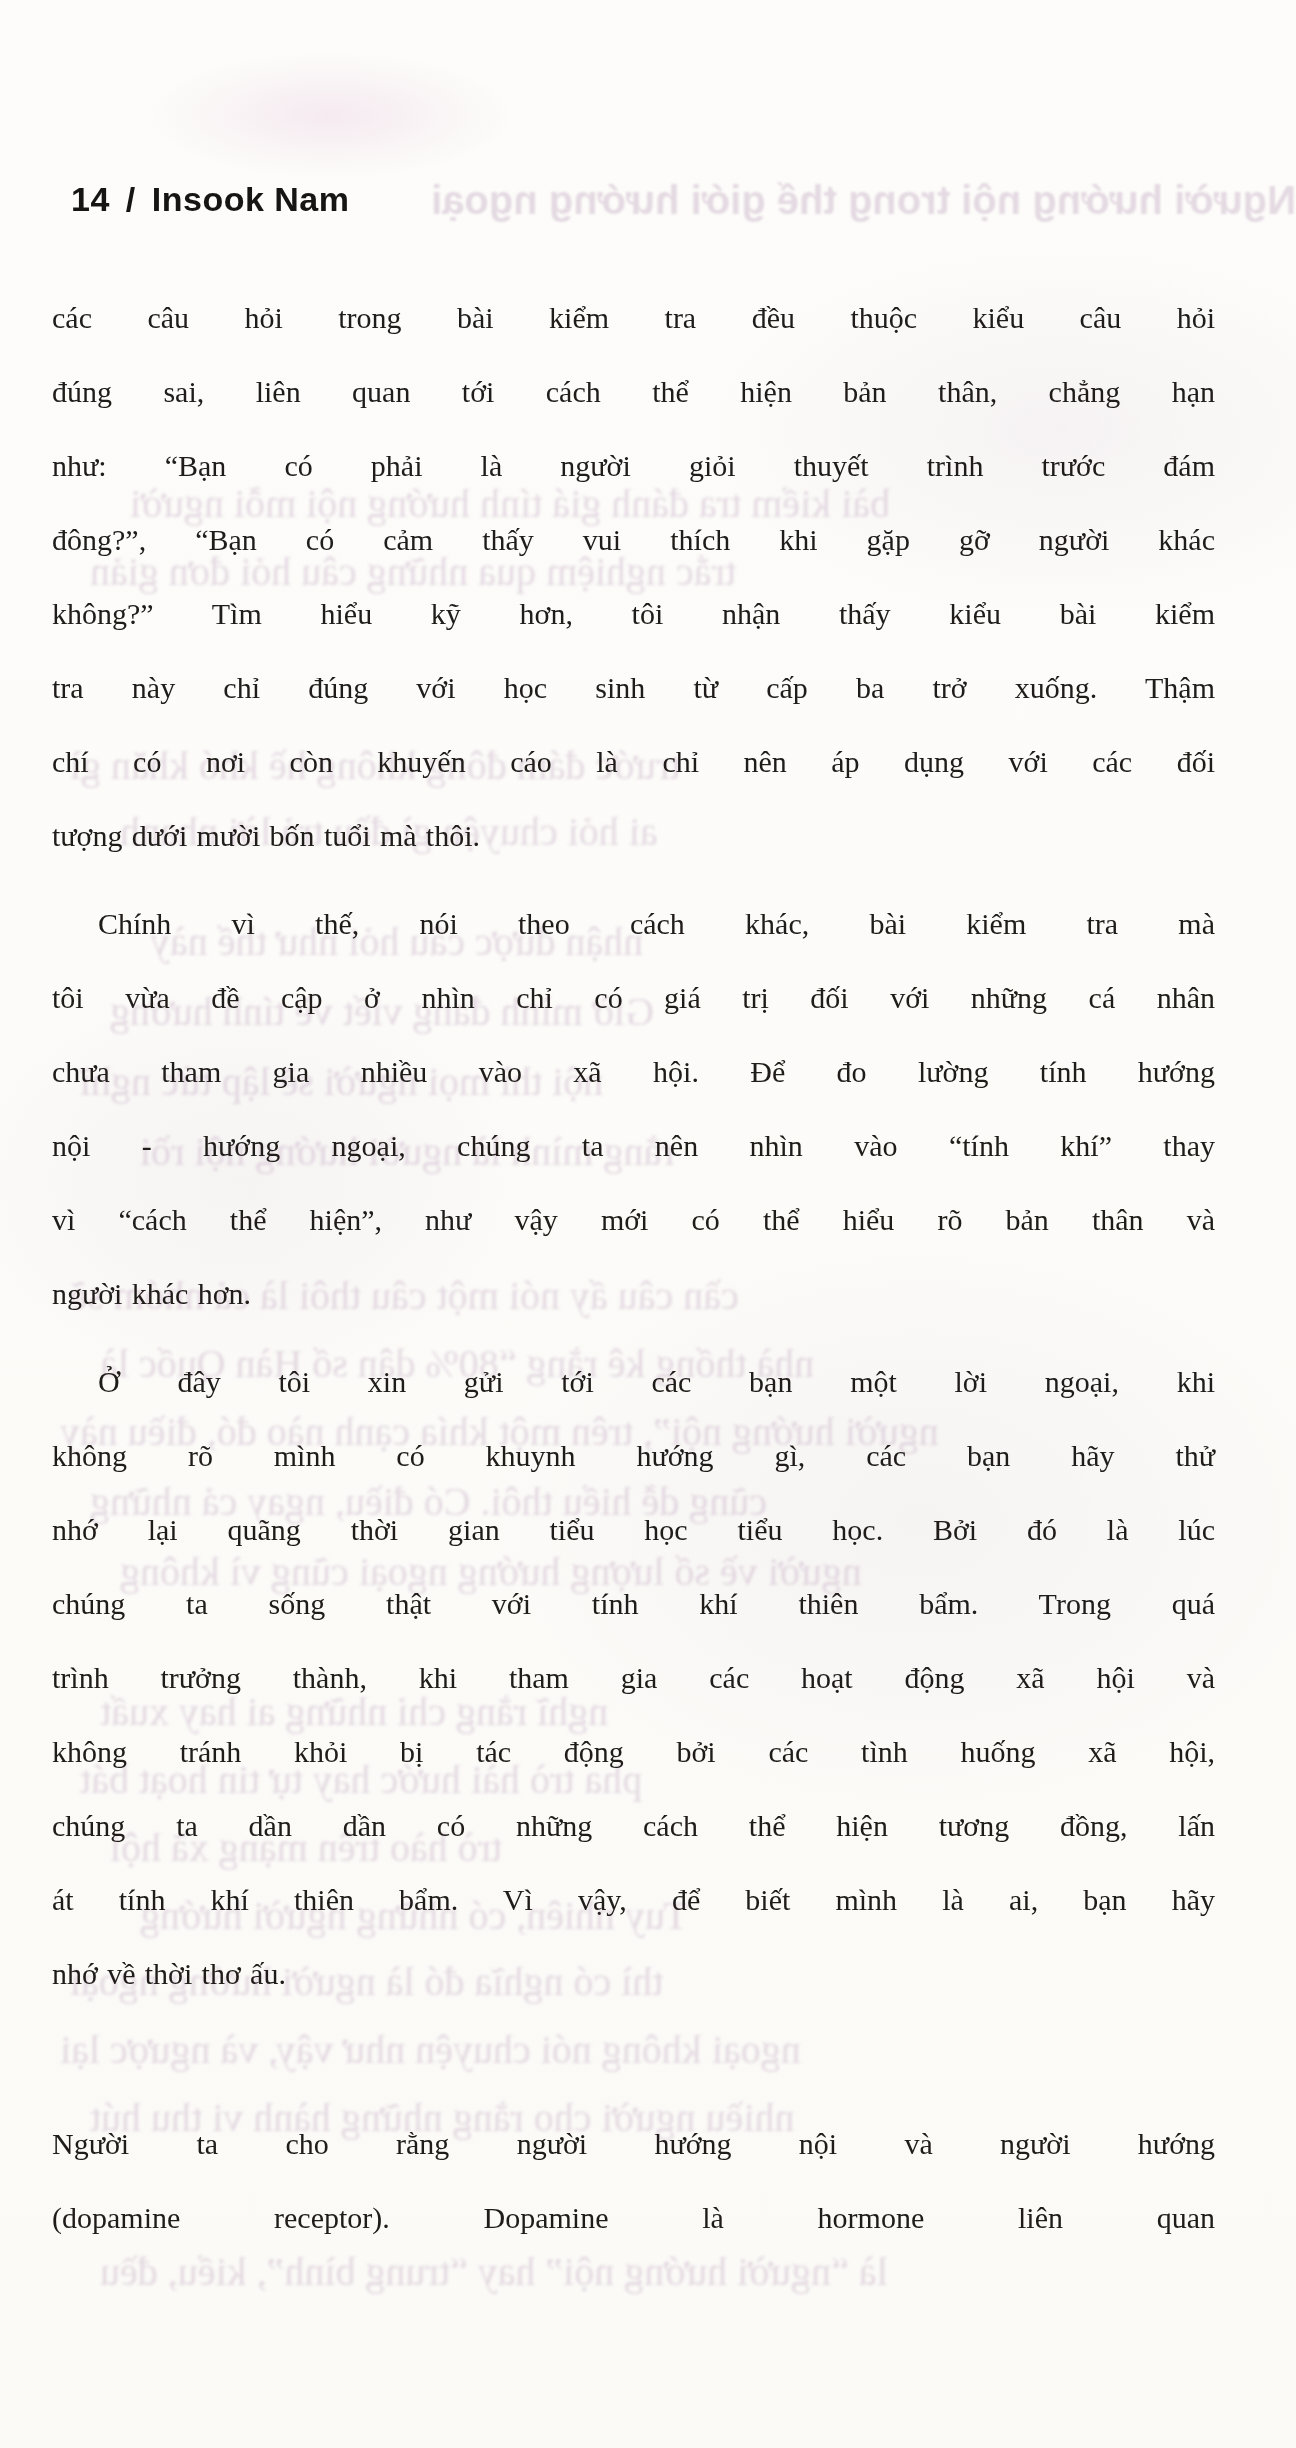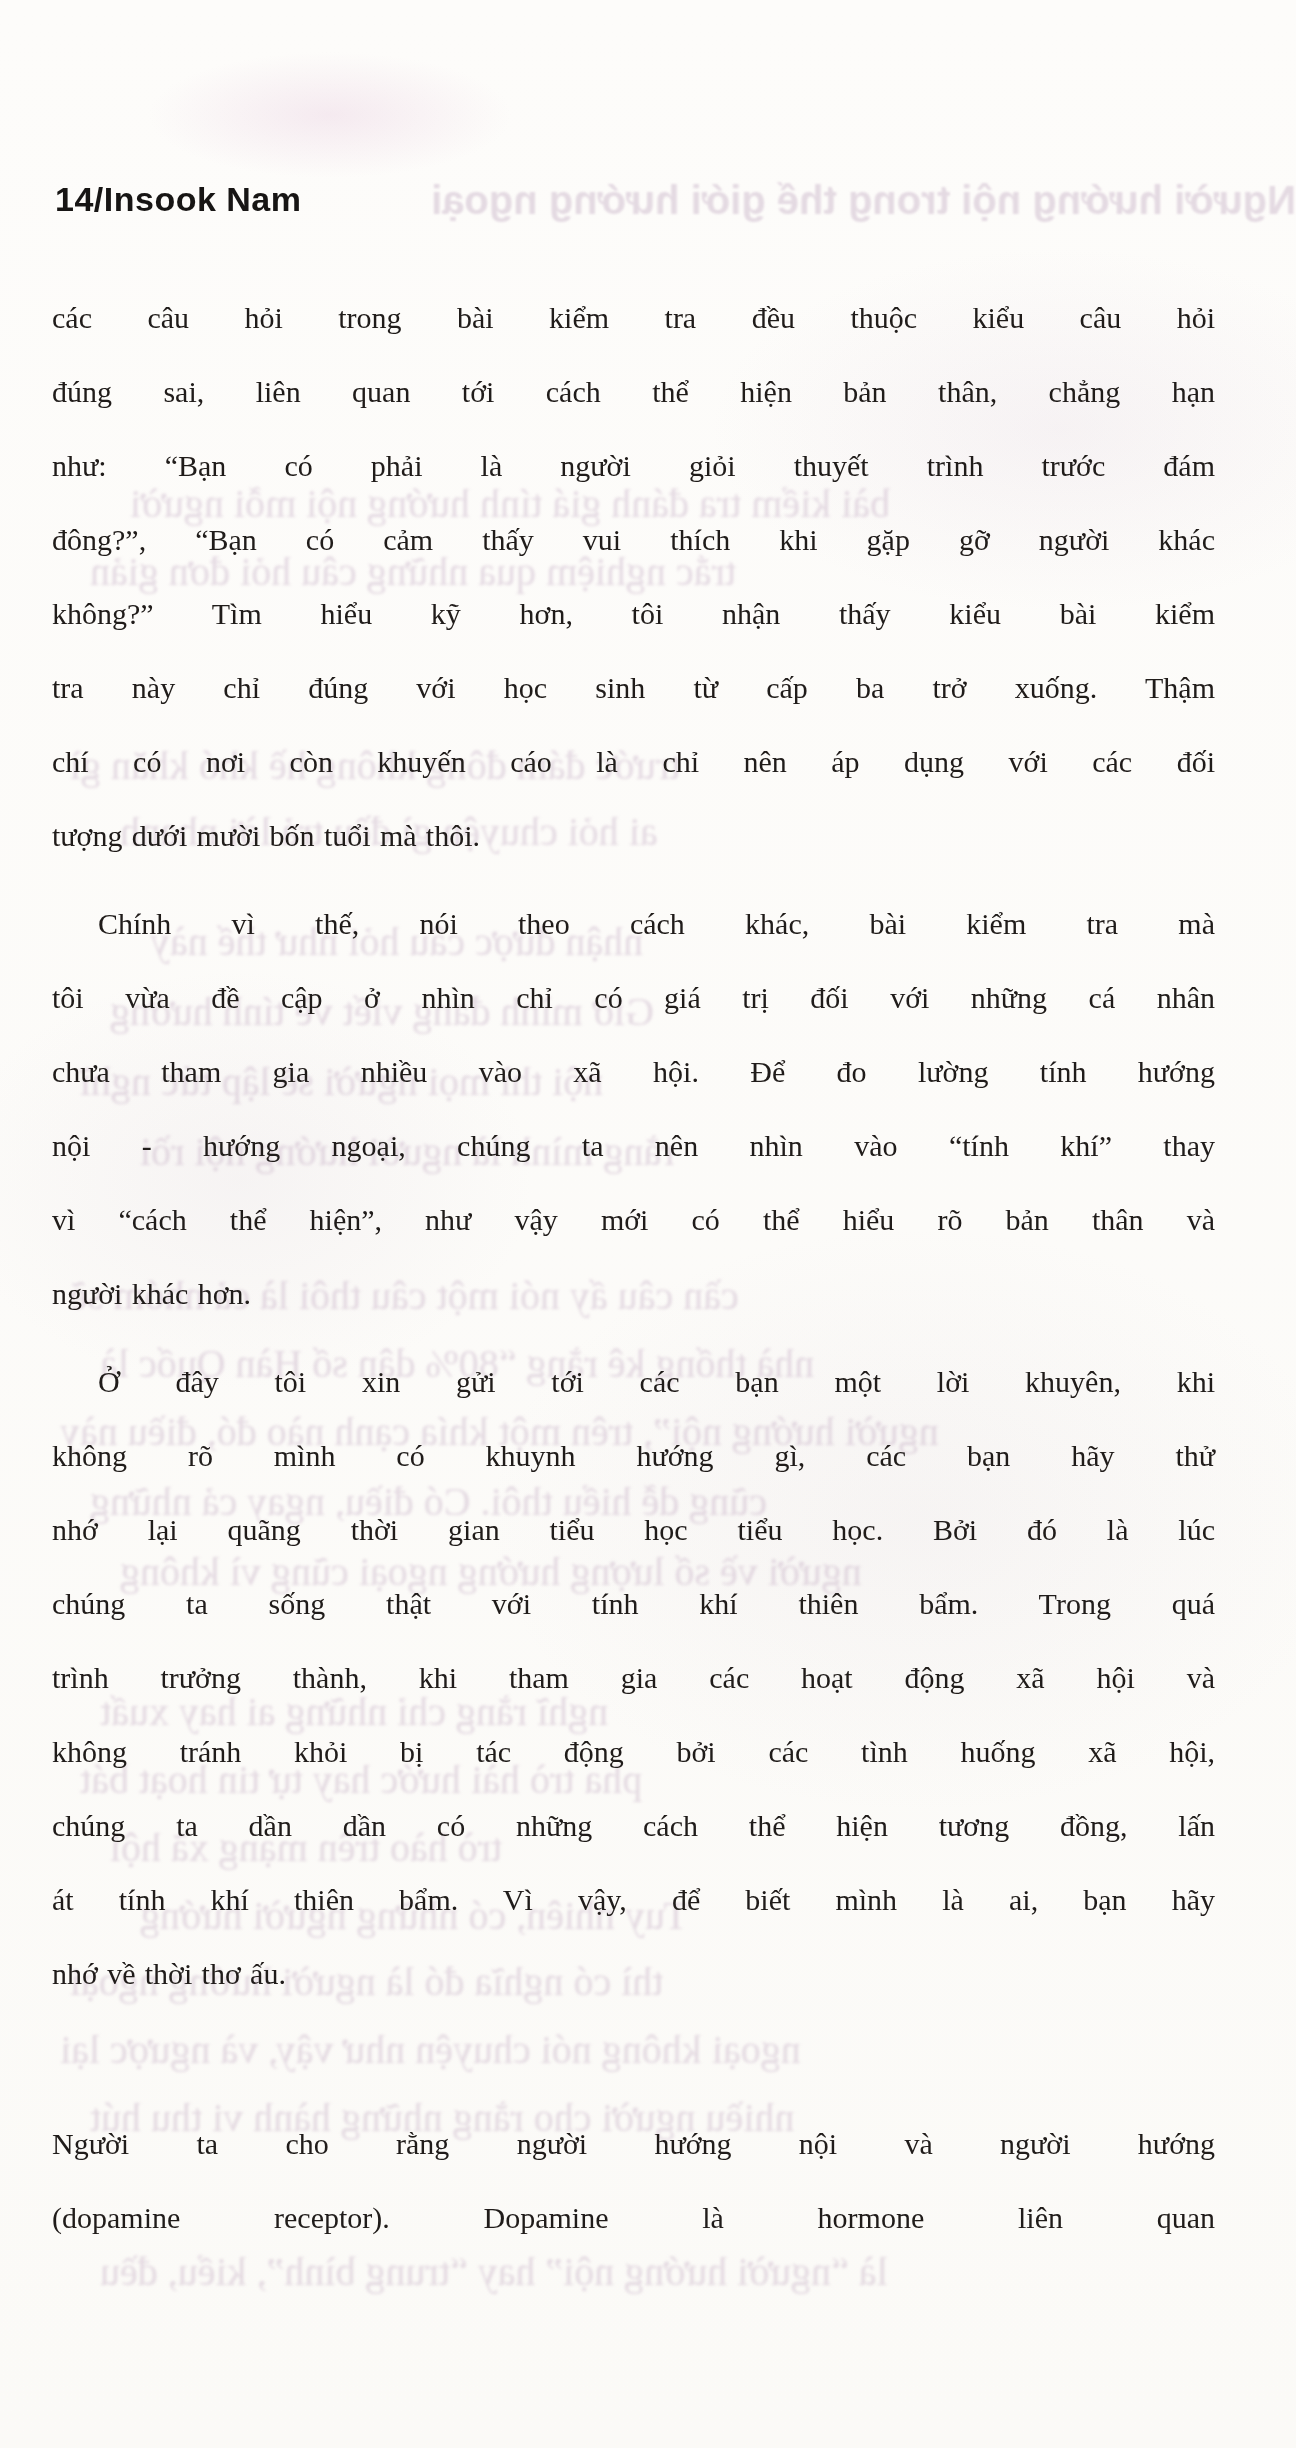--- a/index.html
+++ b/index.html
@@ -14,22 +14,22 @@
     overflow: hidden;
     background:
       radial-gradient(ellipse 260px 90px at 330px 115px, rgba(226,192,216,0.30), rgba(226,192,216,0) 70%),
       radial-gradient(ellipse 500px 260px at 1060px 430px, rgba(212,192,212,0.16), rgba(212,192,212,0) 70%),
       radial-gradient(ellipse 420px 300px at 240px 1180px, rgba(206,192,206,0.13), rgba(206,192,206,0) 70%),
       radial-gradient(ellipse 620px 420px at 920px 1520px, rgba(200,186,200,0.11), rgba(200,186,200,0) 70%),
       linear-gradient(#fdfcfa, #fbfaf7);
     color: var(--text-color, #201c1a);
   }
   .header {
-    position: absolute; top: 180px; left: 55px;
-    display: flex; align-items: baseline; 
+    position: absolute; top: 180px; left: 71px;
+    display: flex; align-items: baseline; gap: 16px;
     font-family: "Liberation Sans", "DejaVu Sans", sans-serif;
     font-weight: bold; font-size: 34px; letter-spacing: 0.5px;
     color: #171514;
   }
   .header-bleed {
     position: absolute; top: 178px; left: 330px; width: 966px;
     transform: scaleX(-1);
     font-family: "Liberation Sans", "DejaVu Sans", sans-serif;
     font-weight: bold; font-size: 40px; white-space: nowrap;
     color: var(--bleed-color, rgba(186,140,182,0.38));
@@ -106,21 +106,21 @@
       </div>
       <div class="para indent">
         <div class="line">Chính vì thế, nói theo cách khác, bài kiểm tra mà</div>
         <div class="line">tôi vừa đề cập ở nhìn chỉ có giá trị đối với những cá nhân</div>
         <div class="line">chưa tham gia nhiều vào xã hội. Để đo lường tính hướng</div>
         <div class="line">nội - hướng ngoại, chúng ta nên nhìn vào “tính khí” thay</div>
         <div class="line">vì “cách thể hiện”, như vậy mới có thể hiểu rõ bản thân và</div>
         <div class="line endleft">người khác hơn.</div>
       </div>
       <div class="para indent">
-        <div class="line">Ở đây tôi xin gửi tới các bạn một lời khuyên, khi</div>
+        <div class="line">Ở đây tôi xin gửi tới các bạn một lời ngoại, khi</div>
         <div class="line">không rõ mình có khuynh hướng gì, các bạn hãy thử</div>
         <div class="line">nhớ lại quãng thời gian tiểu học tiểu học. Bởi đó là lúc</div>
         <div class="line">chúng ta sống thật với tính khí thiên bẩm. Trong quá</div>
         <div class="line">trình trưởng thành, khi tham gia các hoạt động xã hội và</div>
         <div class="line">không tránh khỏi bị tác động bởi các tình huống xã hội,</div>
         <div class="line">chúng ta dần dần có những cách thể hiện tương đồng, lấn</div>
         <div class="line">át tính khí thiên bẩm. Vì vậy, để biết mình là ai, bạn hãy</div>
         <div class="line endleft">nhớ về thời thơ ấu.</div>
       </div>
       <div class="para section-break">

